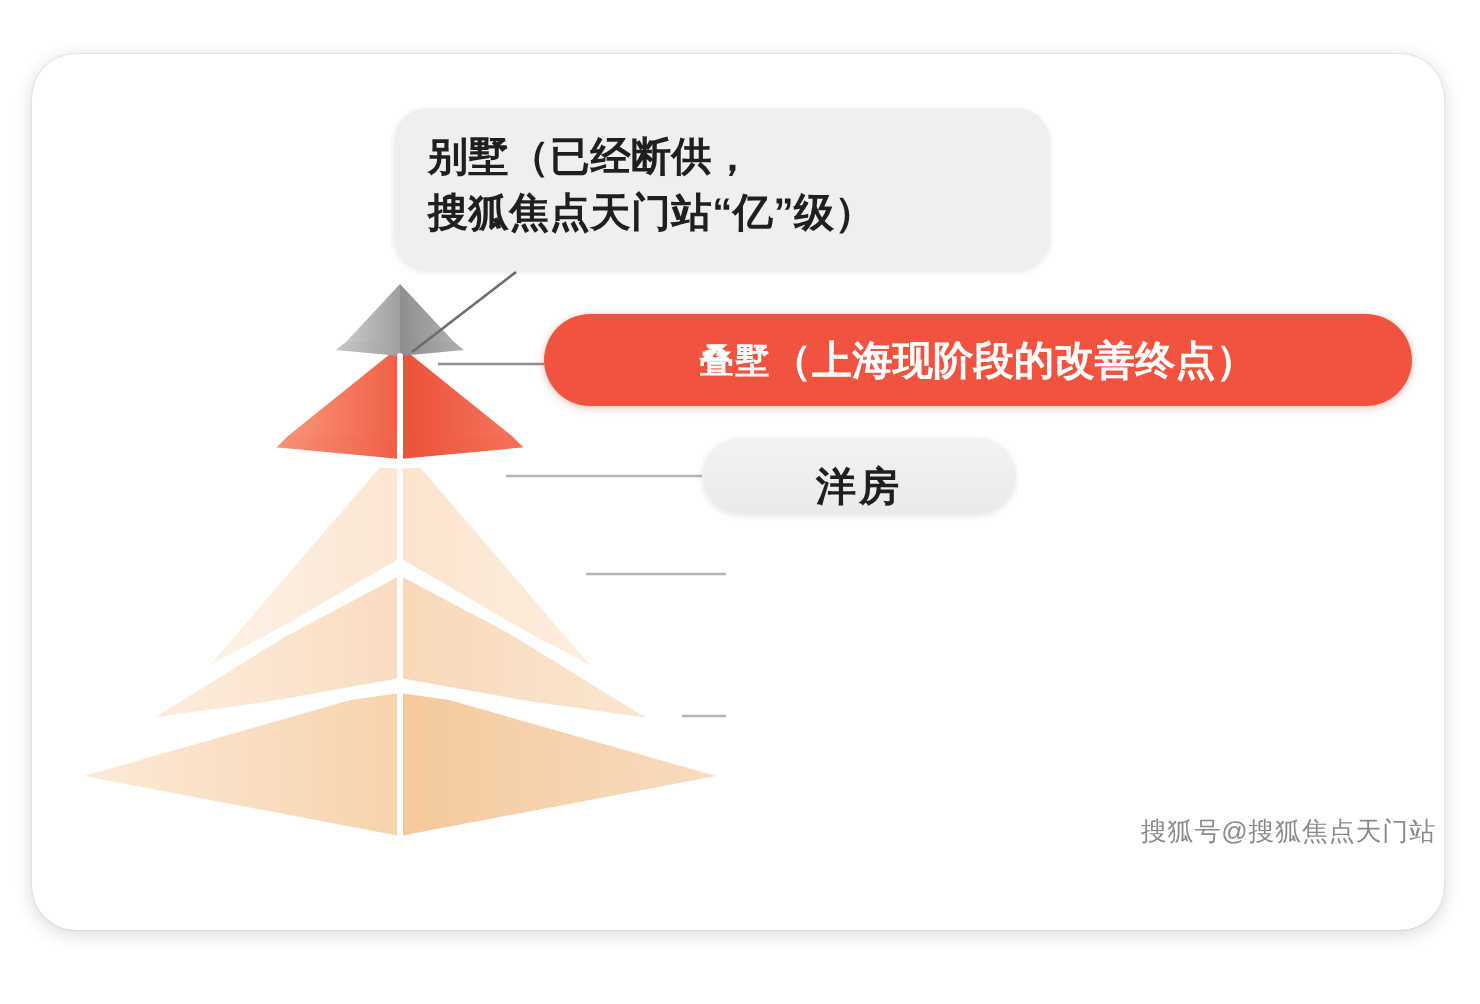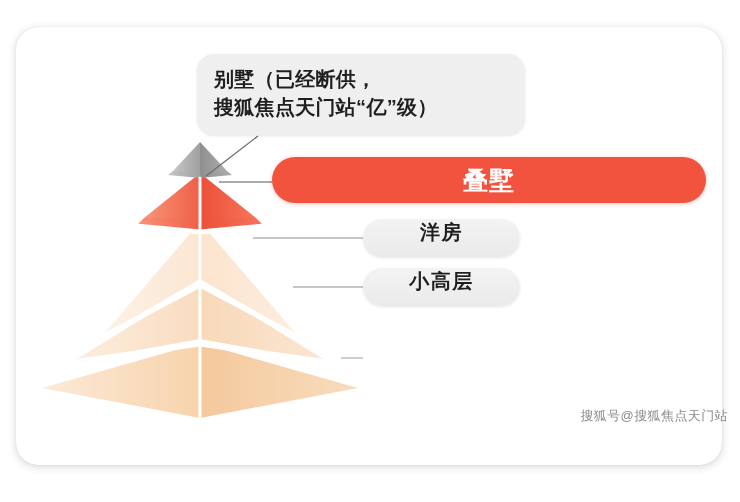--- a/index.html
+++ b/index.html
@@ -82,60 +82,60 @@
     height: 46px;
     box-sizing: border-box;
     border-radius: 23px;
     background: #f2533f;
     display: flex;
     align-items: center;
     justify-content: center;
     box-shadow: 0 1px 4px rgba(200,60,40,0.30);
   }
   #red-pill .strong {
-    font-size: 25px;
+    font-size: 17px;
     font-weight: bold;
     color: #ffffff;
     letter-spacing: 1px;
   }
   #red-pill .rest {
     font-size: 20px;
     font-weight: bold;
     color: #ffffff;
     letter-spacing: 0.2px;
   }
 
   
   .grey-pill {
     position: absolute;
-    left: 363px;
+    left: 351px;
     width: 157px;
     height: 38px;
     box-sizing: border-box;
     border-radius: 19px;
     background: linear-gradient(180deg, #f3f3f3 0%, #eaeaea 100%);
     display: flex;
-    align-items: flex-start;
+    align-items: flex-end;
     justify-content: center;
     box-shadow: 0 1px 3px rgba(0,0,0,0.10);
   }
   .grey-pill span {
     font-size: 20px;
     font-weight: bold;
     color: #1f1f1f;
     letter-spacing: 1.5px;
   }
   #pill-yangfang   { top: 219px; }
   #pill-xiaogaoceng{ top: 268px; }
   #pill-gaoceng    { top: 339px; }
 
   
   #watermark {
     position: absolute;
-    right: 12px;
+    right: 22px;
     bottom: 6px;
     font-size: 13px;
     color: #8b8b8b;
     letter-spacing: 0.4px;
     white-space: nowrap;
   }
 </style>
 </head>
 <body>
 
@@ -241,24 +241,22 @@
     <path d="M341 358 L363 358" stroke="#b4b4b4" stroke-width="1.3" fill="none"></path>
   </svg>
 
   <div id="villa-callout">
     <div class="line">别墅（已经断供，</div>
     <div class="line">搜狐焦点天门站“亿”级）</div>
   </div>
 
   <div id="red-pill">
     <span class="strong">叠墅</span>
+      <span class="rest">（上海现阶段的改善终点）</span>
   </div>
 
   <div class="grey-pill" id="pill-yangfang">
     <span>洋房</span>
   </div>
-  <div class="grey-pill" id="pill-xiaogaoceng">
-    <span>小高层</span>
-  </div>
 
   <div id="watermark">搜狐号@搜狐焦点天门站</div>
 
 </div>
 
 </body></html>

